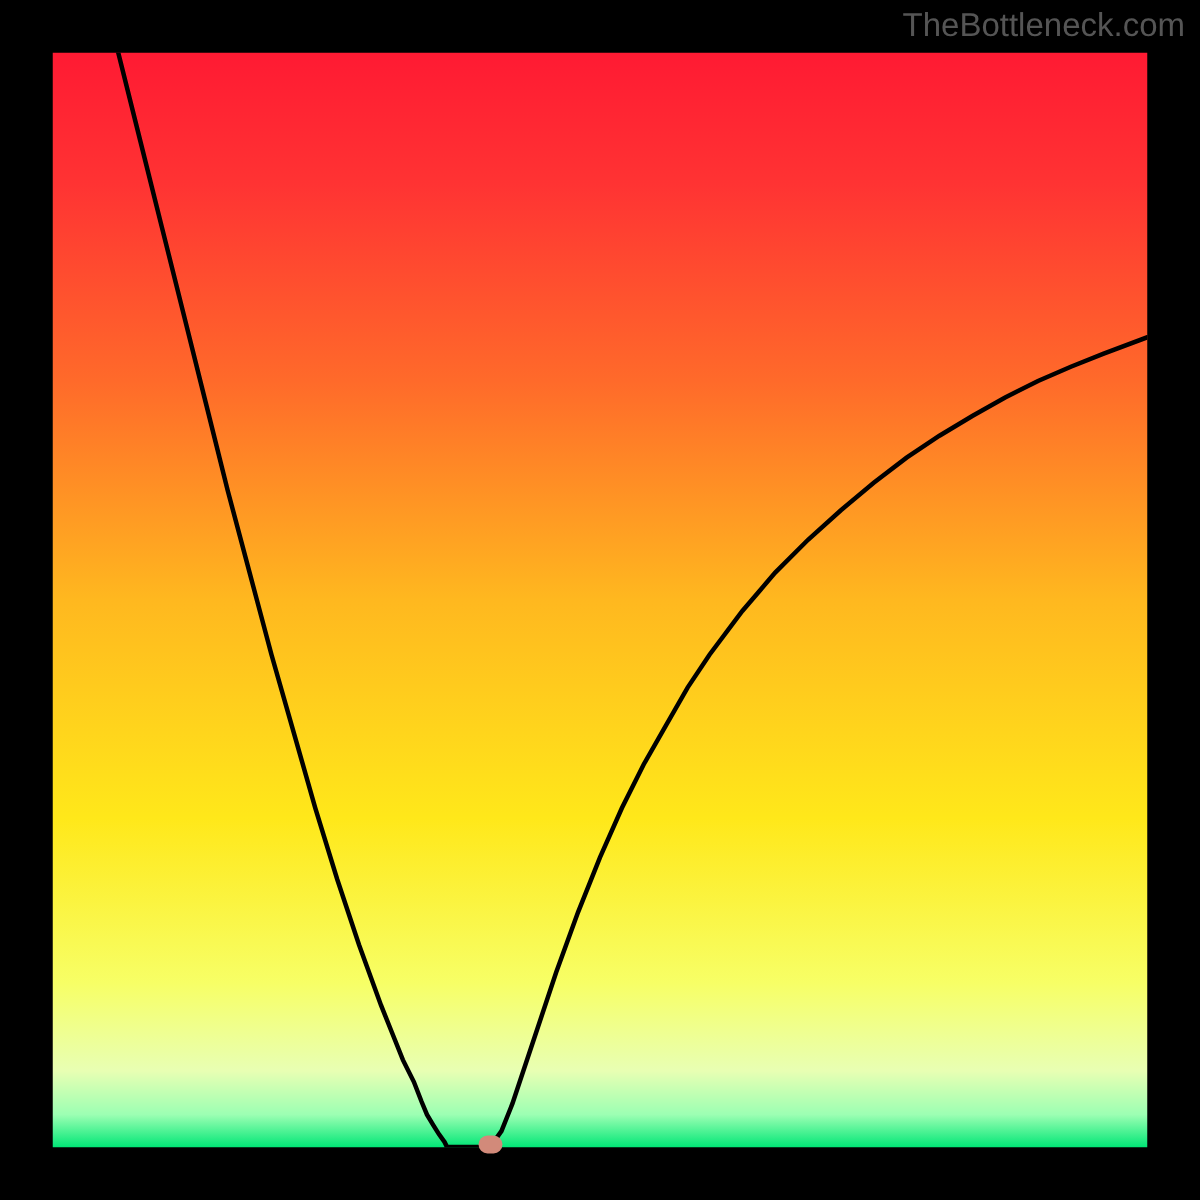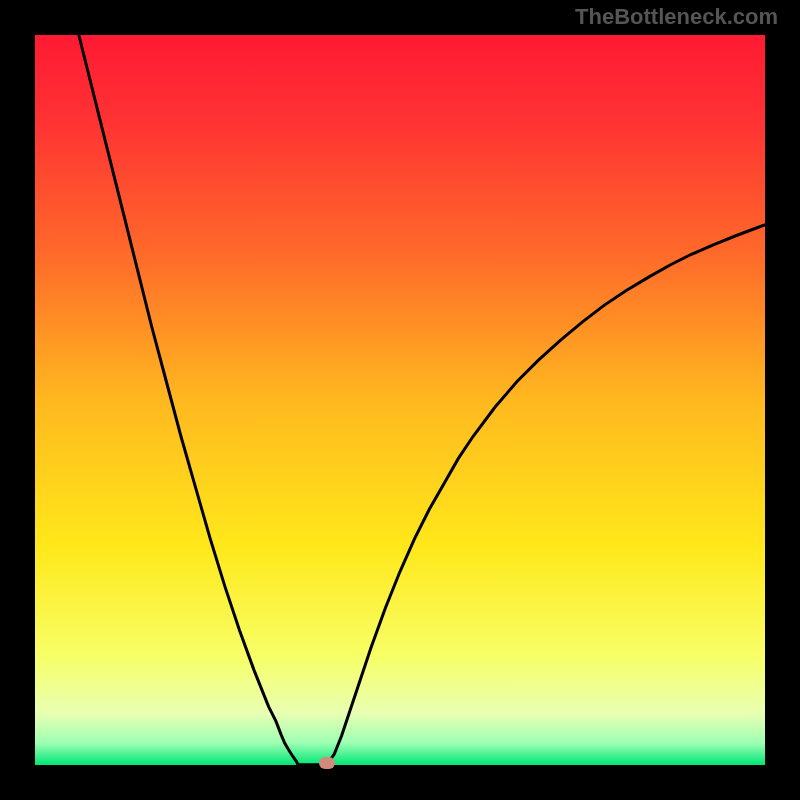--- a/index.html
+++ b/index.html
@@ -7,25 +7,24 @@
     padding: 0;
     background: #000;
     width: 800px;
     height: 800px;
     position: relative;
     font-family: Arial, Helvetica, sans-serif;
   }
   .watermark {
     position: absolute;
     top: 4px;
-    right: 22px;
+    right: 10px;
     color: #555;
     font-size: 22px;
     z-index: 10;
-    font-weight: bold;
   }
   .plot-frame {
     position: absolute;
     left: 35px;
     top: 35px;
     width: 730px;
     height: 730px;
     background: #000;
   }
   .plot-inner {

